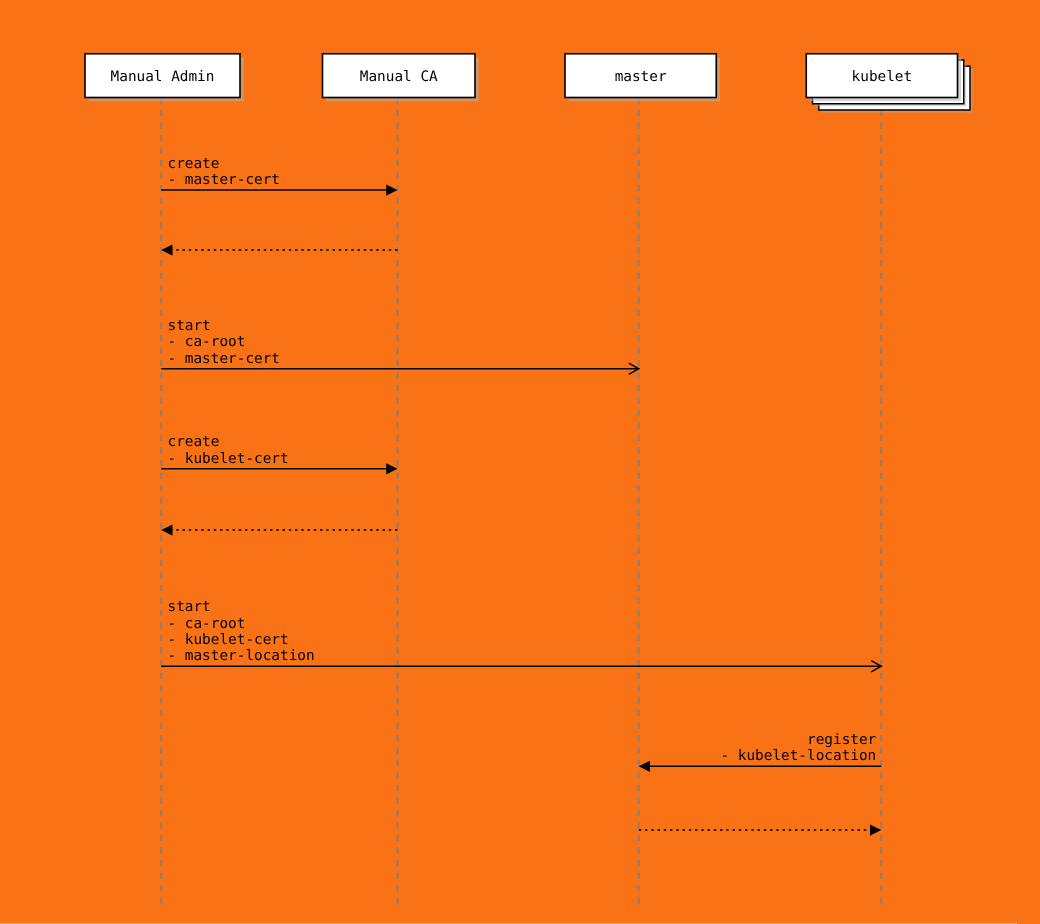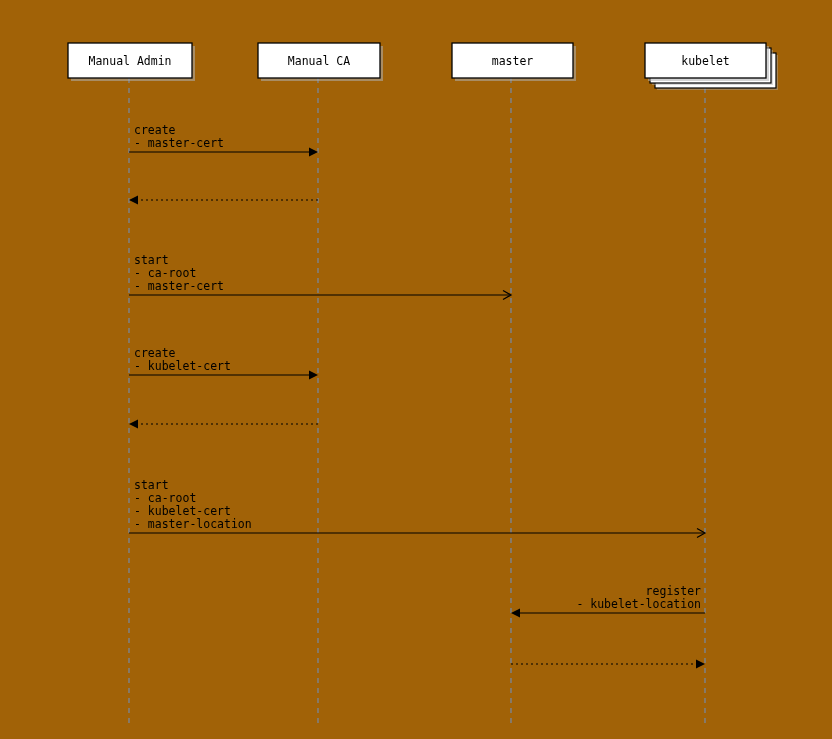--- a/index.html
+++ b/index.html
@@ -10,21 +10,21 @@
   body {
     width: 832px;
     height: 739px;
     font-family: "DejaVu Sans Mono", "Liberation Mono", monospace;
     overflow: hidden;
   }
   #diagram {
     position: relative;
     width: 832px;
     height: 739px;
-    background: #a16207;
+    background: #f97316;
   }
   #diagram svg {
     position: absolute;
     left: 0;
     top: 0;
   }
   .participant-label {
     font-family: "DejaVu Sans Mono", "Liberation Mono", monospace;
     font-size: 11.5px;
     fill: #000000;

